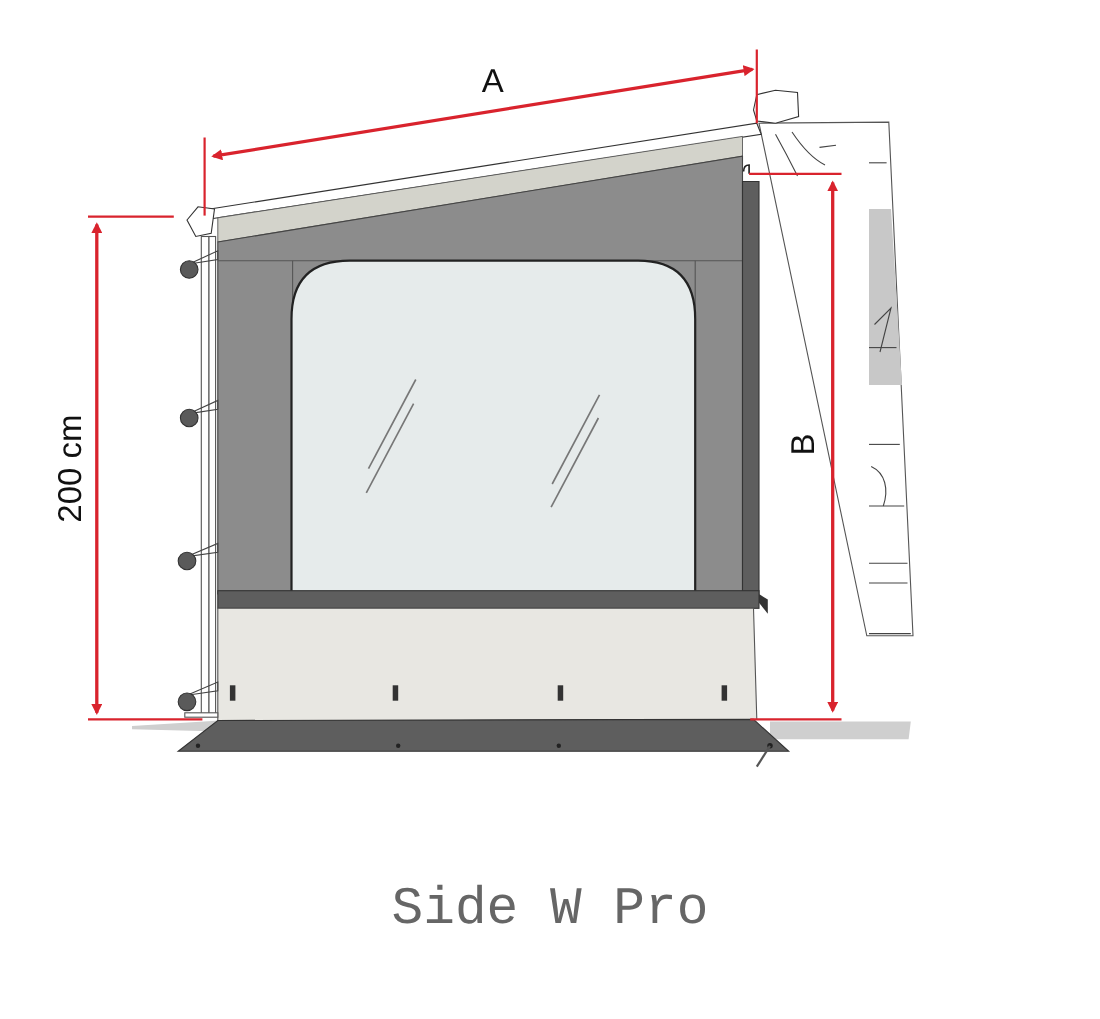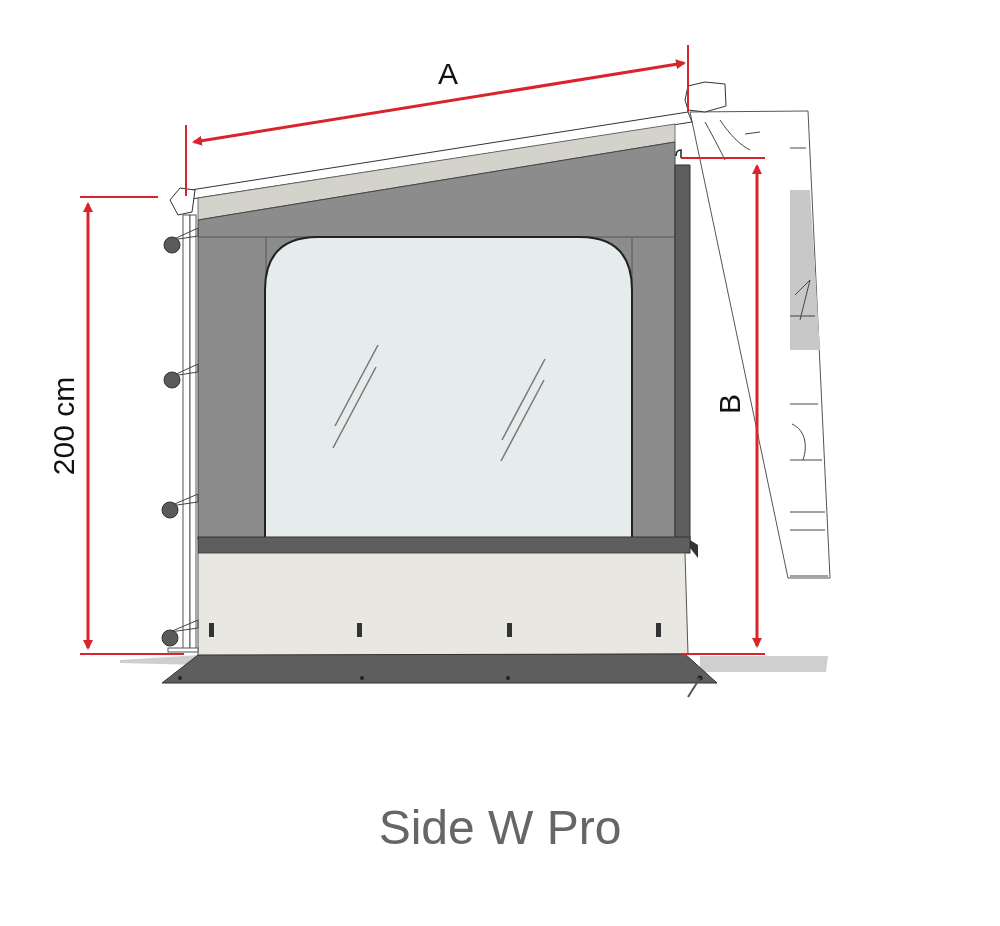--- a/index.html
+++ b/index.html
@@ -1,19 +1,19 @@
 <!DOCTYPE html>
 <html><head>
 <meta charset="utf-8">
 <style>
   html, body { margin: 0; padding: 0; background: #ffffff; }
   body { width: 1000px; height: 926px; position: relative; overflow: hidden; font-family: "Liberation Sans", sans-serif; }
   #diagram { position: absolute; left: 0; top: 0; width: 1000px; height: 926px; }
   .dim-label { font-family: "Liberation Sans", sans-serif; font-size: 30px; fill: #111111; }
-  .caption { position: absolute; left: 0; width: 1000px; top: 800px; text-align: center; font-family: Liberation Sans, sans-serif; font-size: 48px; color: #666666; letter-spacing: 0px; }
+  .caption { position: absolute; left: 0; width: 1000px; top: 800px; text-align: center; font-family: Liberation Mono, monospace; font-size: 48px; color: #666666; letter-spacing: 0px; }
 </style>
 </head>
 <body>
 
 <svg id="diagram" viewBox="0 0 1000 926" xmlns="http://www.w3.org/2000/svg">
   <defs>
     <marker id="arrow" markerWidth="10" markerHeight="10" refX="8" refY="5" orient="auto-start-reverse" markerUnits="userSpaceOnUse" viewBox="0 0 10 10">
       <path d="M0,0 L10,5 L0,10 z" fill="#d9232d"></path>
     </marker>
   </defs>

